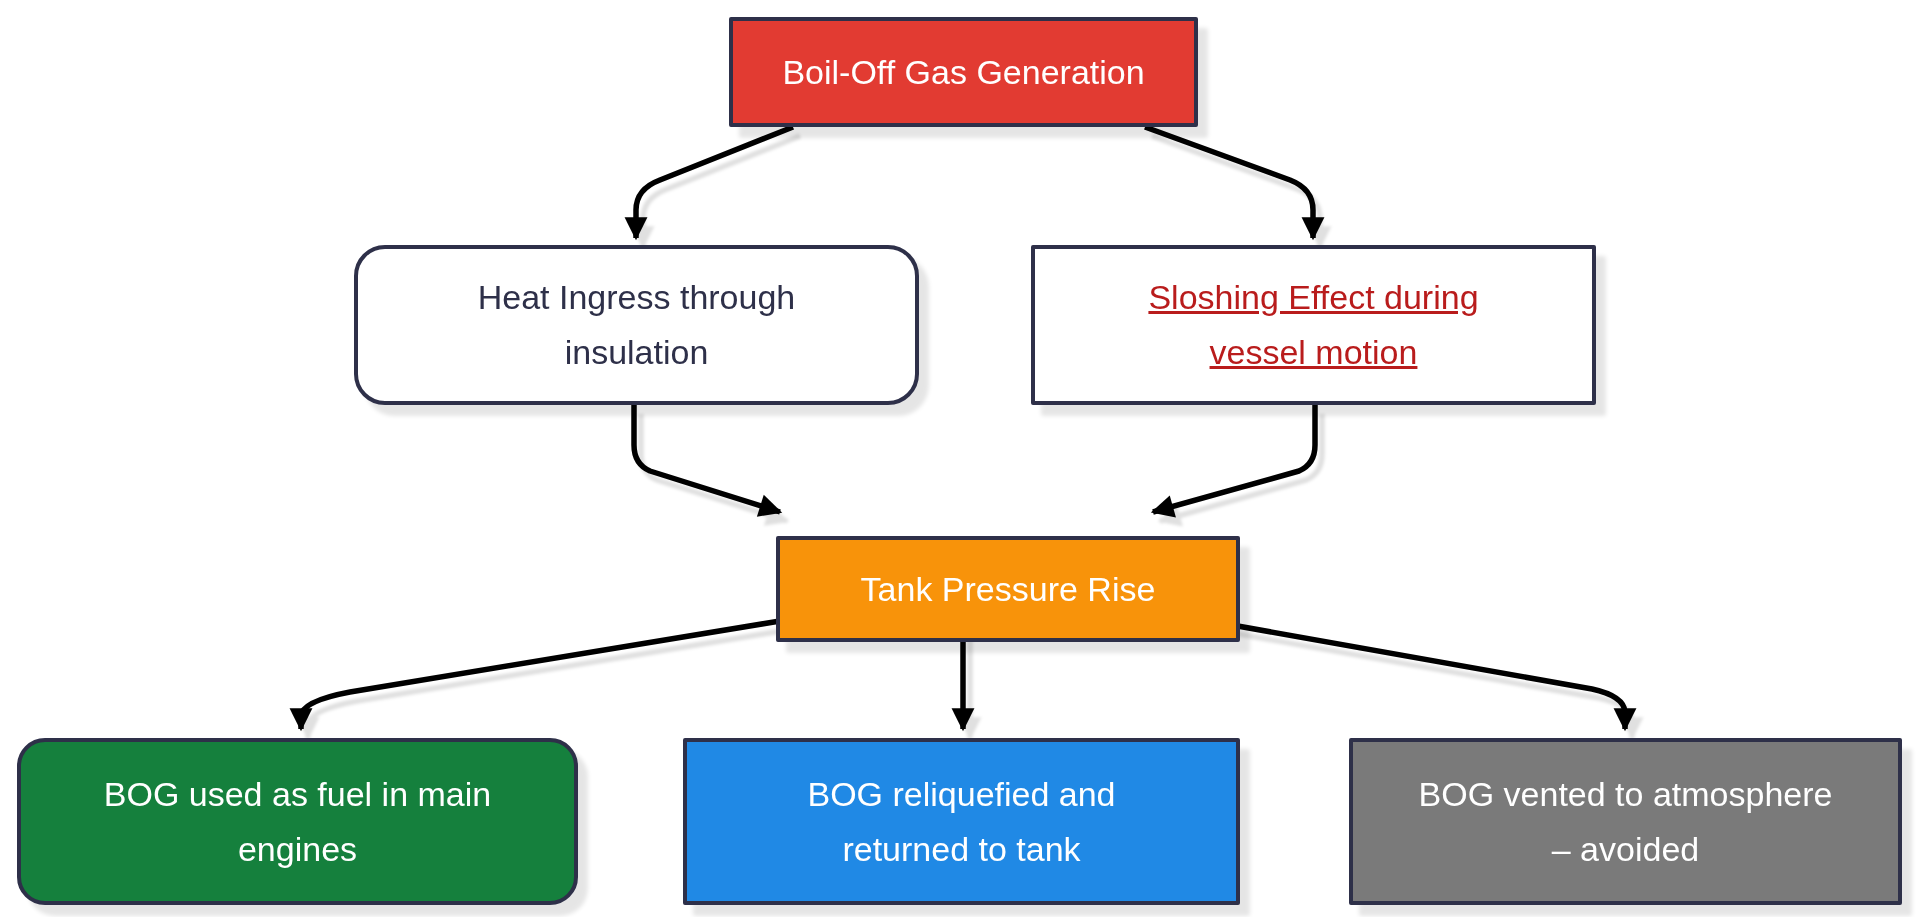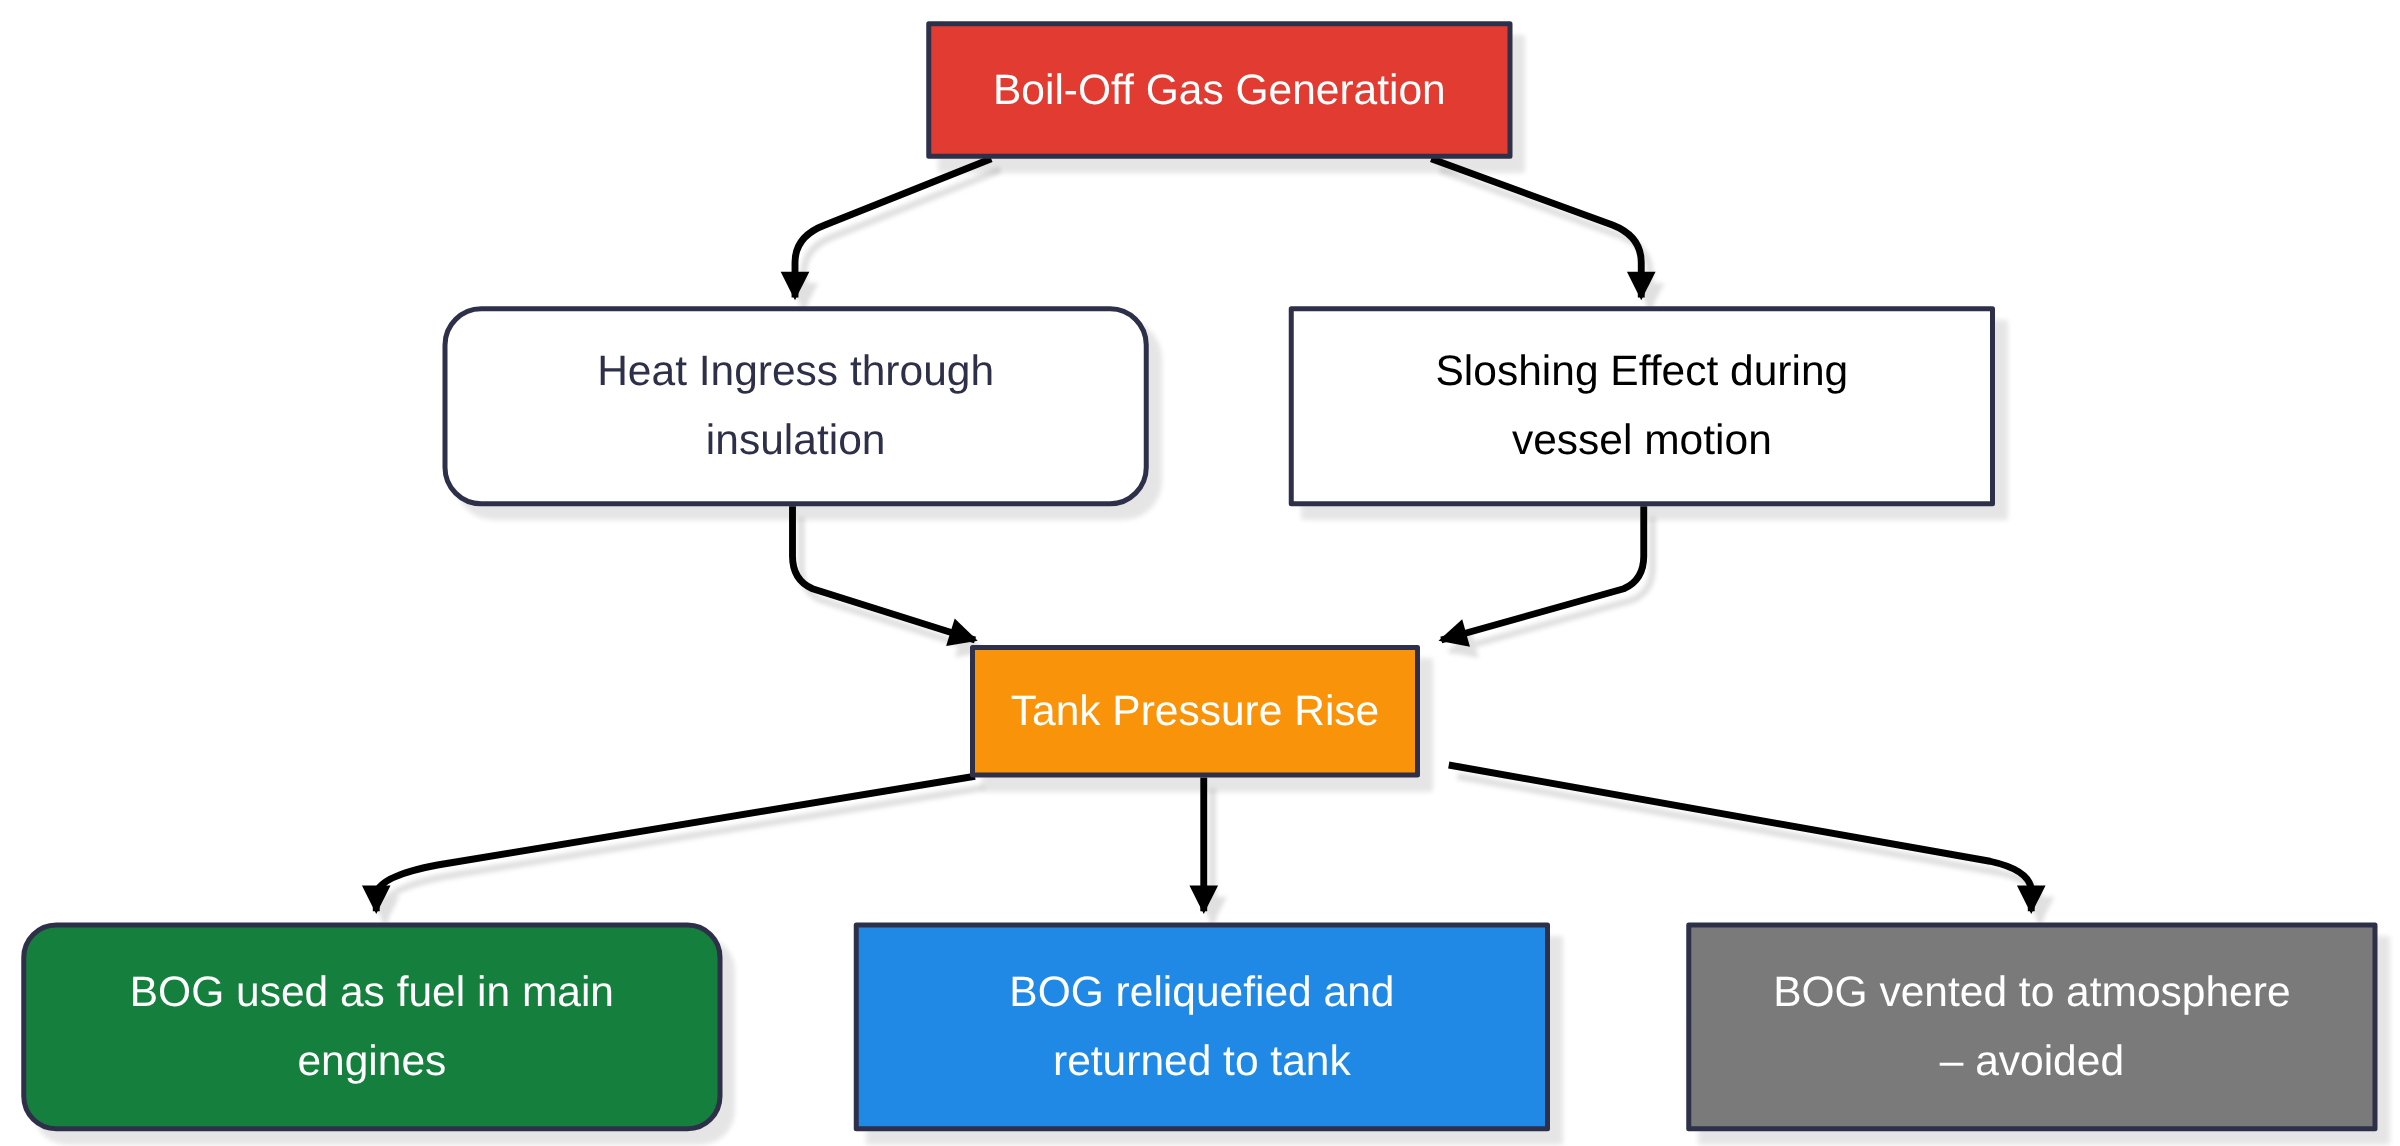--- a/index.html
+++ b/index.html
@@ -33,21 +33,21 @@
     box-shadow:10px 11px 4px rgba(0,0,0,0.10);
   }
   .node .label{
     white-space:pre-line;
     padding:0 14px;
   }
   
   .pos-root  {left:729px; top:17px;  width:469px; height:110px;}
   .pos-heat  {left:354px; top:245px; width:565px; height:160px;}
   .pos-slosh {left:1031px;top:245px; width:565px; height:160px;}
-  .pos-tank  {left:776px; top:516px; width:360px; height:106px;text-align:center;}
+  .pos-tank  {left:776px; top:536px; width:464px; height:106px;text-align:center;}
   .pos-fuel  {left:17px;  top:738px; width:561px; height:167px;}
   .pos-reliq {left:683px; top:738px; width:557px; height:167px;align-items:center;}
   .pos-vent  {left:1349px;top:738px; width:553px; height:167px;}
 </style>
 </head>
 <body>
 
 <div id="canvas">
 
   <svg id="edge-layer" viewBox="0 0 1920 917" xmlns="http://www.w3.org/2000/svg">
@@ -63,30 +63,30 @@
       <path class="edge" marker-end="url(#arrowhead)" d="M 793 127 L 660 180 Q 636 189 636 210 L 636 238"></path>
       <path class="edge" marker-end="url(#arrowhead)" d="M 1145 127 L 1290 180 Q 1313 189 1313 210 L 1313 238"></path>
       <path class="edge" marker-end="url(#arrowhead)" d="M 634 405 L 634 445 Q 634 464 650 471 L 780 512"></path>
       <path class="edge" marker-end="url(#arrowhead)" d="M 1315 405 L 1315 445 Q 1315 464 1299 471 L 1153 512"></path>
       <path class="edge" marker-end="url(#arrowhead)" d="M 780 621 L 350 692 Q 302 701 301 716 L 301 729"></path>
       <path class="edge" marker-end="url(#arrowhead)" d="M 963 622 L 963 729"></path>
       <path class="edge" marker-end="url(#arrowhead)" d="M 1159 612 L 1592 689 Q 1624 696 1625 712 L 1625 729"></path>
     </g>
   </svg>
 
-  <div class="node pos-root" style="background-color: rgb(226, 59, 50); color: rgb(255, 255, 255); border-color: rgb(46, 48, 73); margin-left: 12px;">
+  <div class="node pos-root" style="background-color: rgb(226, 59, 50); color: rgb(255, 255, 255); border-color: rgb(46, 48, 73);">
     <span class="label">Boil-Off Gas Generation</span>
   </div>
 
   <div class="node pos-heat" style="background-color: rgb(255, 255, 255); color: rgb(46, 48, 73); border-color: rgb(46, 48, 73); border-radius: 31px;">
     <span class="label">Heat Ingress through
 insulation</span>
   </div>
 
-  <div class="node pos-slosh" style="background-color: rgb(255, 255, 255); color: #000000; border-color: rgb(46, 48, 73);">
+  <div class="node pos-slosh" style="background-color: rgb(255, 255, 255); color: #b91c1c; border-color: rgb(46, 48, 73); text-decoration: underline;">
     <span class="label">Sloshing Effect during
 vessel motion</span>
   </div>
 
   <div class="node pos-tank" style="background-color: rgb(248, 147, 10); color: rgb(255, 255, 255); border-color: rgb(46, 48, 73);">
     <span class="label">Tank Pressure Rise</span>
   </div>
 
   <div class="node pos-fuel" style="background-color: #15803d; color: rgb(255, 255, 255); border-color: rgb(46, 48, 73); border-radius: 28px;">
     <span class="label">BOG used as fuel in main

